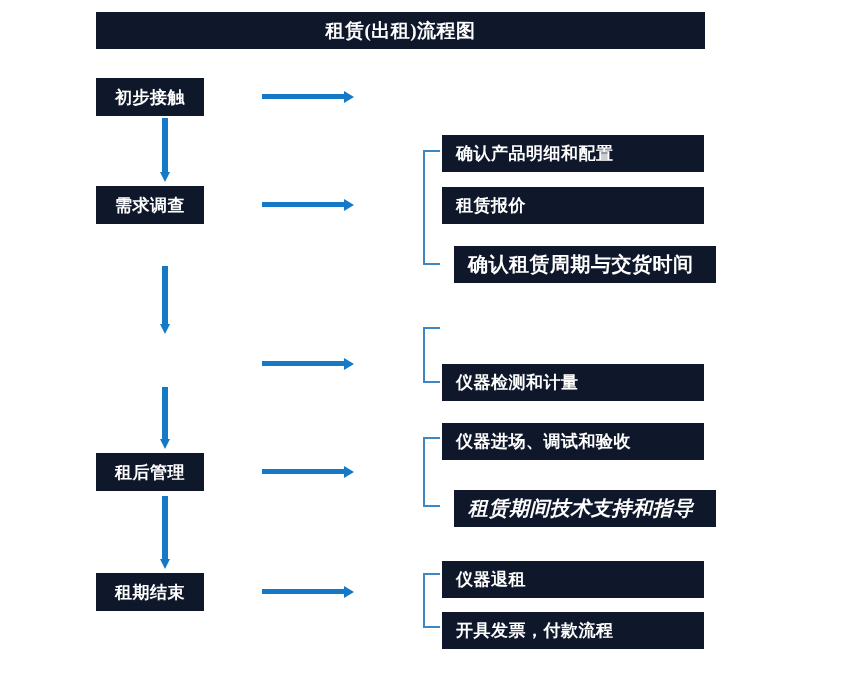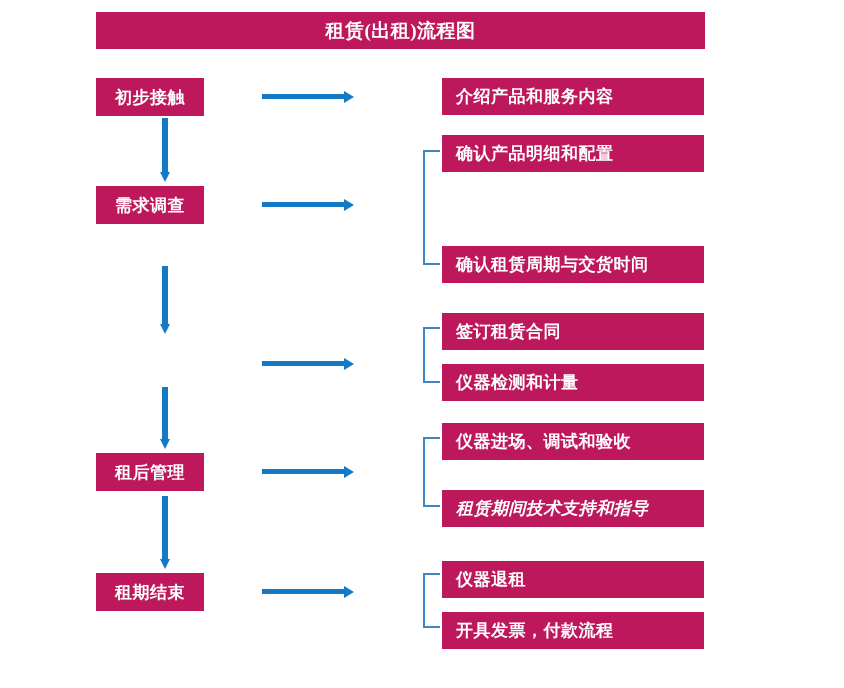--- a/index.html
+++ b/index.html
@@ -15,21 +15,21 @@
     overflow: hidden;
   }
   #canvas {
     position: absolute;
     left: 0; top: 0;
     width: 844px;
     height: 688px;
   }
   .box {
     position: absolute;
-    background: #be185d;
+    background: #0f172a;
     color: #ffffff;
     font-weight: bold;
     display: flex;
     align-items: center;
     letter-spacing: 0.5px;
     box-sizing: border-box;
   }
   .title-bar {
     left: 96px;
     top: 12px;
@@ -45,21 +45,21 @@
     font-size: 17px;
   }
   .detail-box {
     left: 442px;
     width: 262px;
     height: 37px;
     justify-content: flex-start;
     padding-left: 14px;
     font-size: 17px;
   }
-  .detail-box.wide-text { font-size: 17px; }
+  .detail-box.wide-text { font-size: 20px; margin-left: 12px; }
 
   
   .v-arrow {
     position: absolute;
     width: 10px;
   }
   .v-arrow .shaft {
     position: absolute;
     left: 2px;
     top: 0;
@@ -172,28 +172,27 @@
   </div>
 
   <div class="bracket" style="left:423px; top:150px; height:115px;"></div>
 
   <div class="bracket" style="left:423px; top:327px; height:56px;"></div>
 
   <div class="bracket" style="left:423px; top:437px; height:70px;"></div>
 
   <div class="bracket" style="left:423px; top:573px; height:55px;"></div>
 
-  <div class="box detail-box" style="top:78px;">介绍产品和服务内容</div>
 
   <div class="box detail-box" style="top:135px;">确认产品明细和配置</div>
 
+  <div class="box detail-box" style="top:187px;">租赁报价</div>
 
   <div class="box detail-box wide-text" style="top:246px;">确认租赁周期与交货时间</div>
 
-  <div class="box detail-box" style="top:313px;">签订租赁合同</div>
 
   <div class="box detail-box" style="top:364px;text-align:center;">仪器检测和计量</div>
 
   <div class="box detail-box" style="top:423px;">仪器进场、调试和验收</div>
 
   <div class="box detail-box wide-text" style="top:490px;font-style:italic;">租赁期间技术支持和指导</div>
 
   <div class="box detail-box" style="top:561px;padding-left:14px;">仪器退租</div>
 
   <div class="box detail-box" style="top:612px;">开具发票，付款流程</div>

